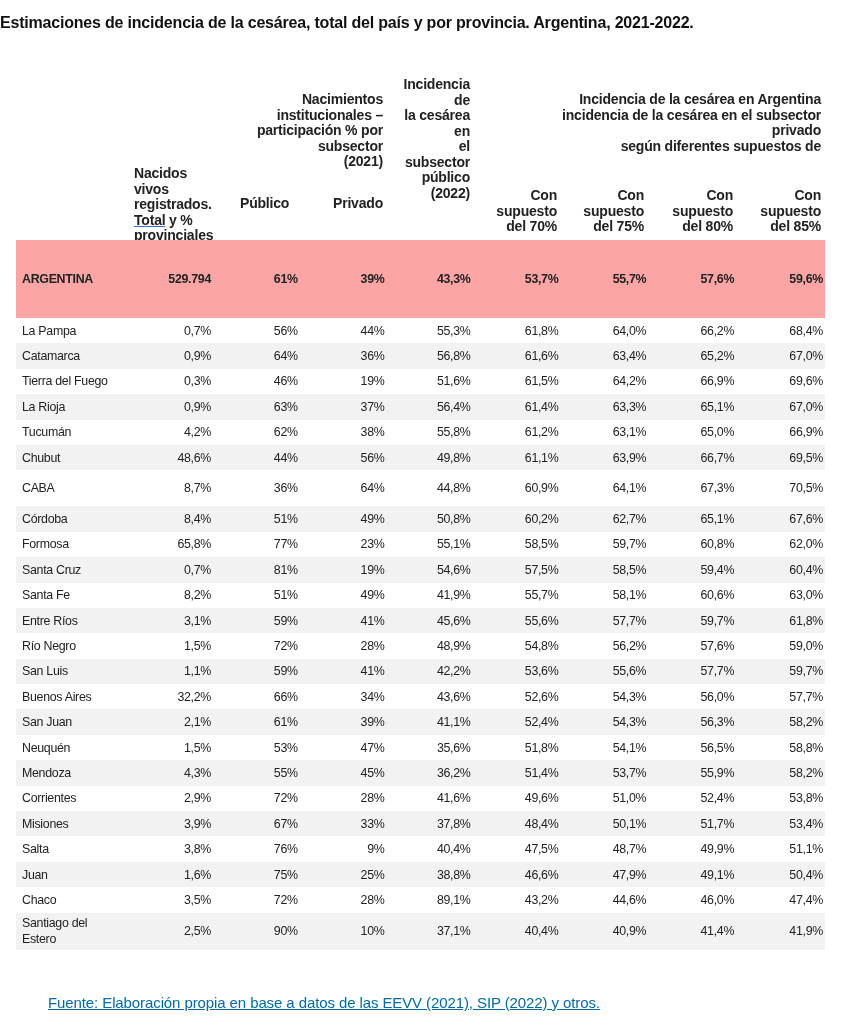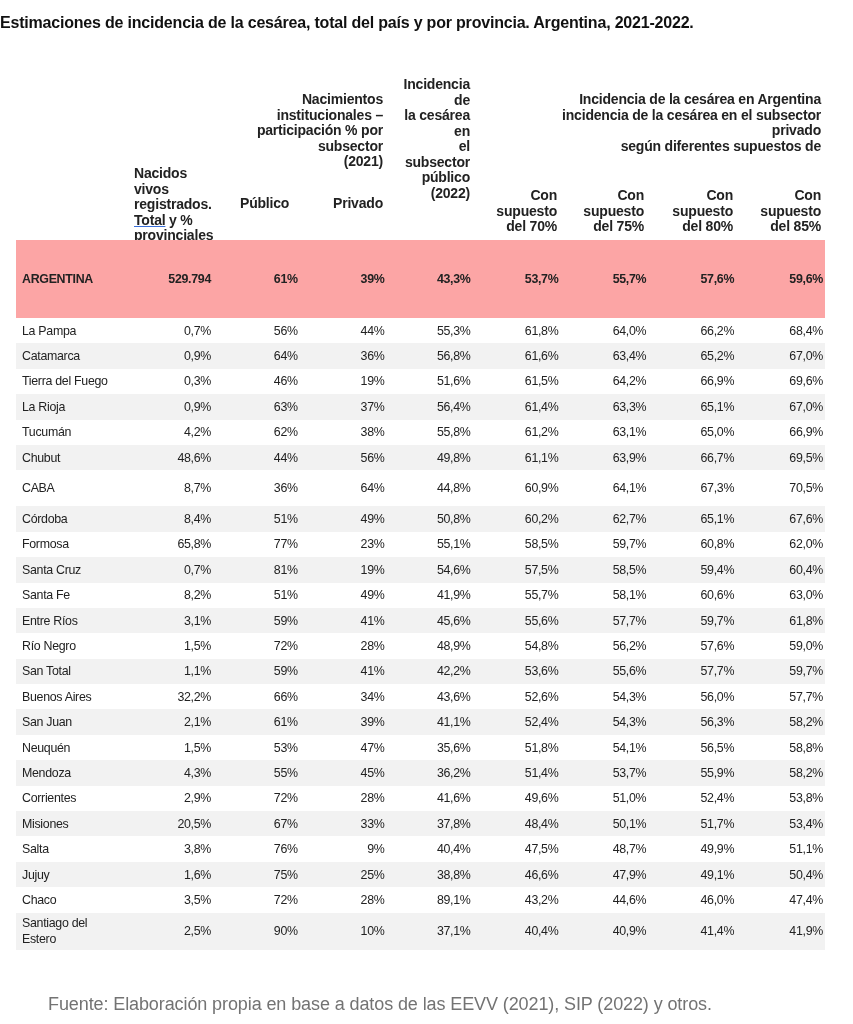--- a/index.html
+++ b/index.html
@@ -19,21 +19,21 @@
   table.data td.c4 { width: 84px; }
   table.data td.c5 { width: 86px; }
   table.data td.c6 { width: 86px; }
   table.data td.c7 { width: 86px; }
   table.data td.c8 { width: 87px; }
   tr.total td { height: 78px; font-weight: bold; background: #fca5a5; }
   tr.row td { height: 25.4px; }
   tr.row.grey td { background: #f2f2f2; }
   tr.row.tall td { height: 36px; }
   tr.row.tall2 td { height: 37px; }
-  .footer { position: absolute; left: 48px; top: 994px; font-size: 18px; color: #737373; letter-spacing: -0.1px; }
+  .footer { position: absolute; left: 48px; top: 994px; font-size: 15px; color: #0369a1; letter-spacing: -0.1px; text-decoration: underline; }
   .u { text-decoration: underline; text-decoration-color: #3a6fd8; }
 </style>
 </head>
 <body>
 
 <div class="title">Estimaciones de incidencia de la cesárea, total del país y por provincia. Argentina, 2021-2022.</div>
 
 <div class="hdr" style="left:134px; top:166px; width:90px;">
   <div>Nacidos vivos</div>
   <div>registrados.</div>
@@ -232,21 +232,21 @@
         <td class="c1">1,5%</td>
         <td class="c2">72%</td>
         <td class="c3">28%</td>
         <td class="c4">48,9%</td>
         <td class="c5">54,8%</td>
         <td class="c6">56,2%</td>
         <td class="c7">57,6%</td>
         <td class="c8">59,0%</td>
       </tr>
       <tr class="row grey">
-        <td class="name">San Total</td>
+        <td class="name">San Luis</td>
         <td class="c1">1,1%</td>
         <td class="c2">59%</td>
         <td class="c3">41%</td>
         <td class="c4">42,2%</td>
         <td class="c5">53,6%</td>
         <td class="c6">55,6%</td>
         <td class="c7">57,7%</td>
         <td class="c8">59,7%</td>
       </tr>
       <tr class="row">
@@ -299,42 +299,42 @@
         <td class="c2">72%</td>
         <td class="c3">28%</td>
         <td class="c4">41,6%</td>
         <td class="c5">49,6%</td>
         <td class="c6">51,0%</td>
         <td class="c7">52,4%</td>
         <td class="c8">53,8%</td>
       </tr>
       <tr class="row grey">
         <td class="name">Misiones</td>
-        <td class="c1">20,5%</td>
+        <td class="c1">3,9%</td>
         <td class="c2">67%</td>
         <td class="c3">33%</td>
         <td class="c4">37,8%</td>
         <td class="c5">48,4%</td>
         <td class="c6">50,1%</td>
         <td class="c7">51,7%</td>
         <td class="c8">53,4%</td>
       </tr>
       <tr class="row">
         <td class="name">Salta</td>
         <td class="c1">3,8%</td>
         <td class="c2">76%</td>
         <td class="c3">9%</td>
         <td class="c4">40,4%</td>
         <td class="c5">47,5%</td>
         <td class="c6">48,7%</td>
         <td class="c7">49,9%</td>
         <td class="c8">51,1%</td>
       </tr>
       <tr class="row grey">
-        <td class="name">Jujuy</td>
+        <td class="name">Juan</td>
         <td class="c1">1,6%</td>
         <td class="c2">75%</td>
         <td class="c3">25%</td>
         <td class="c4">38,8%</td>
         <td class="c5">46,6%</td>
         <td class="c6">47,9%</td>
         <td class="c7">49,1%</td>
         <td class="c8">50,4%</td>
       </tr>
       <tr class="row">

